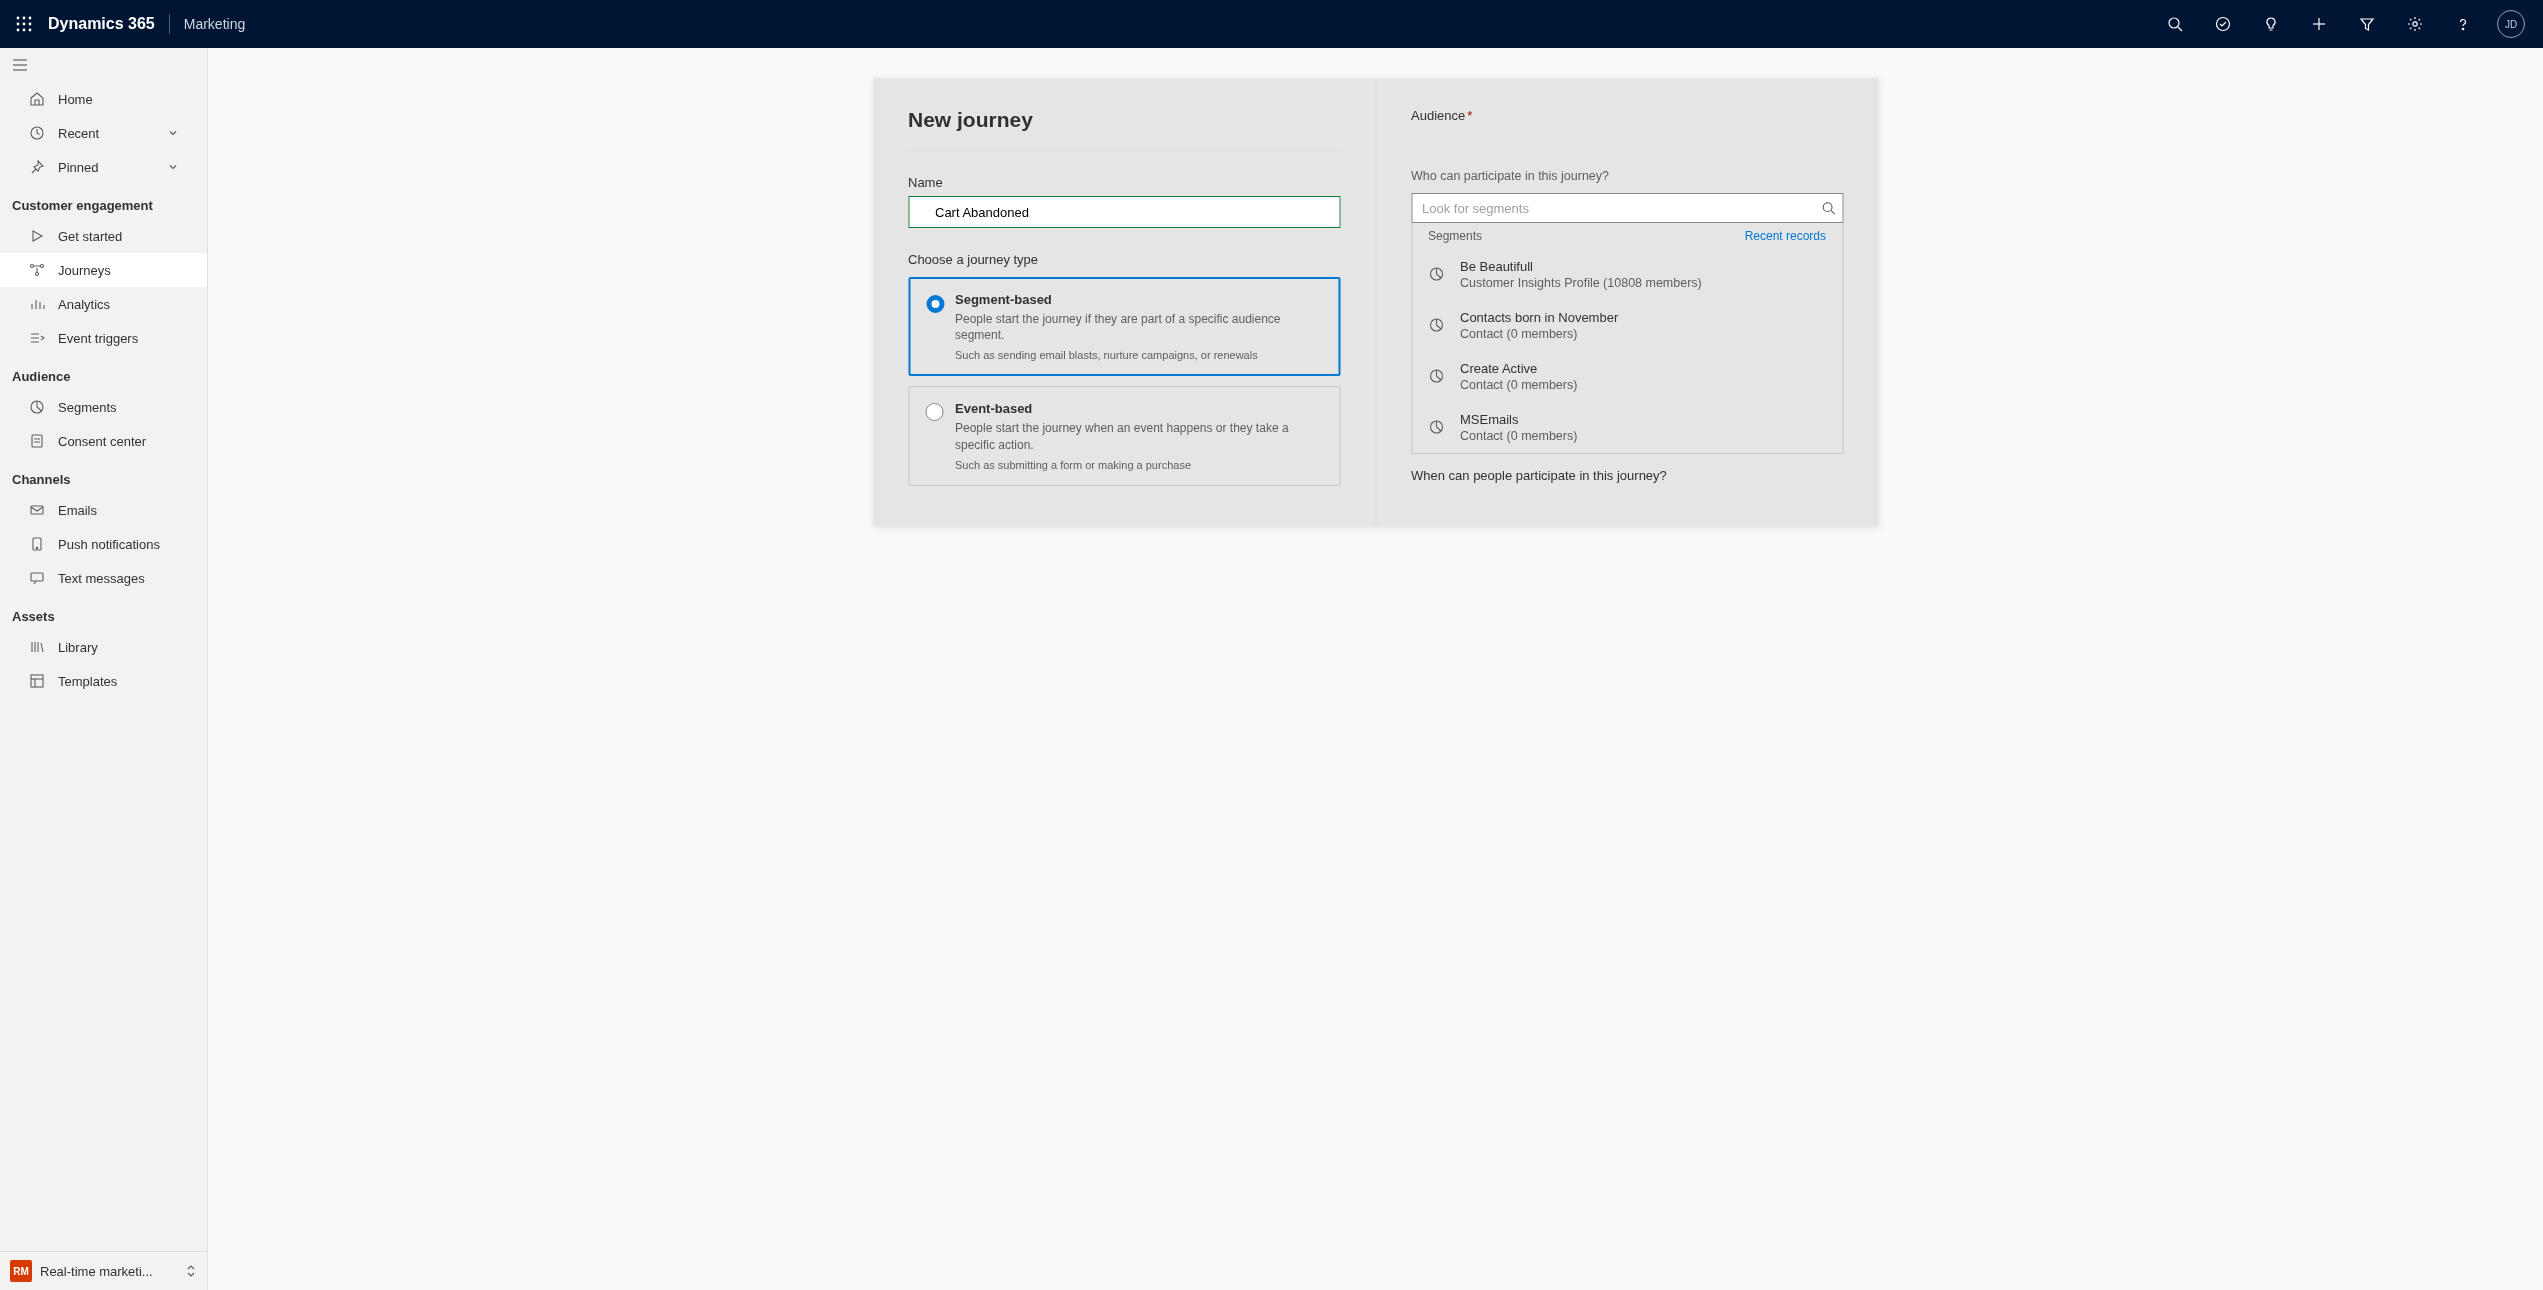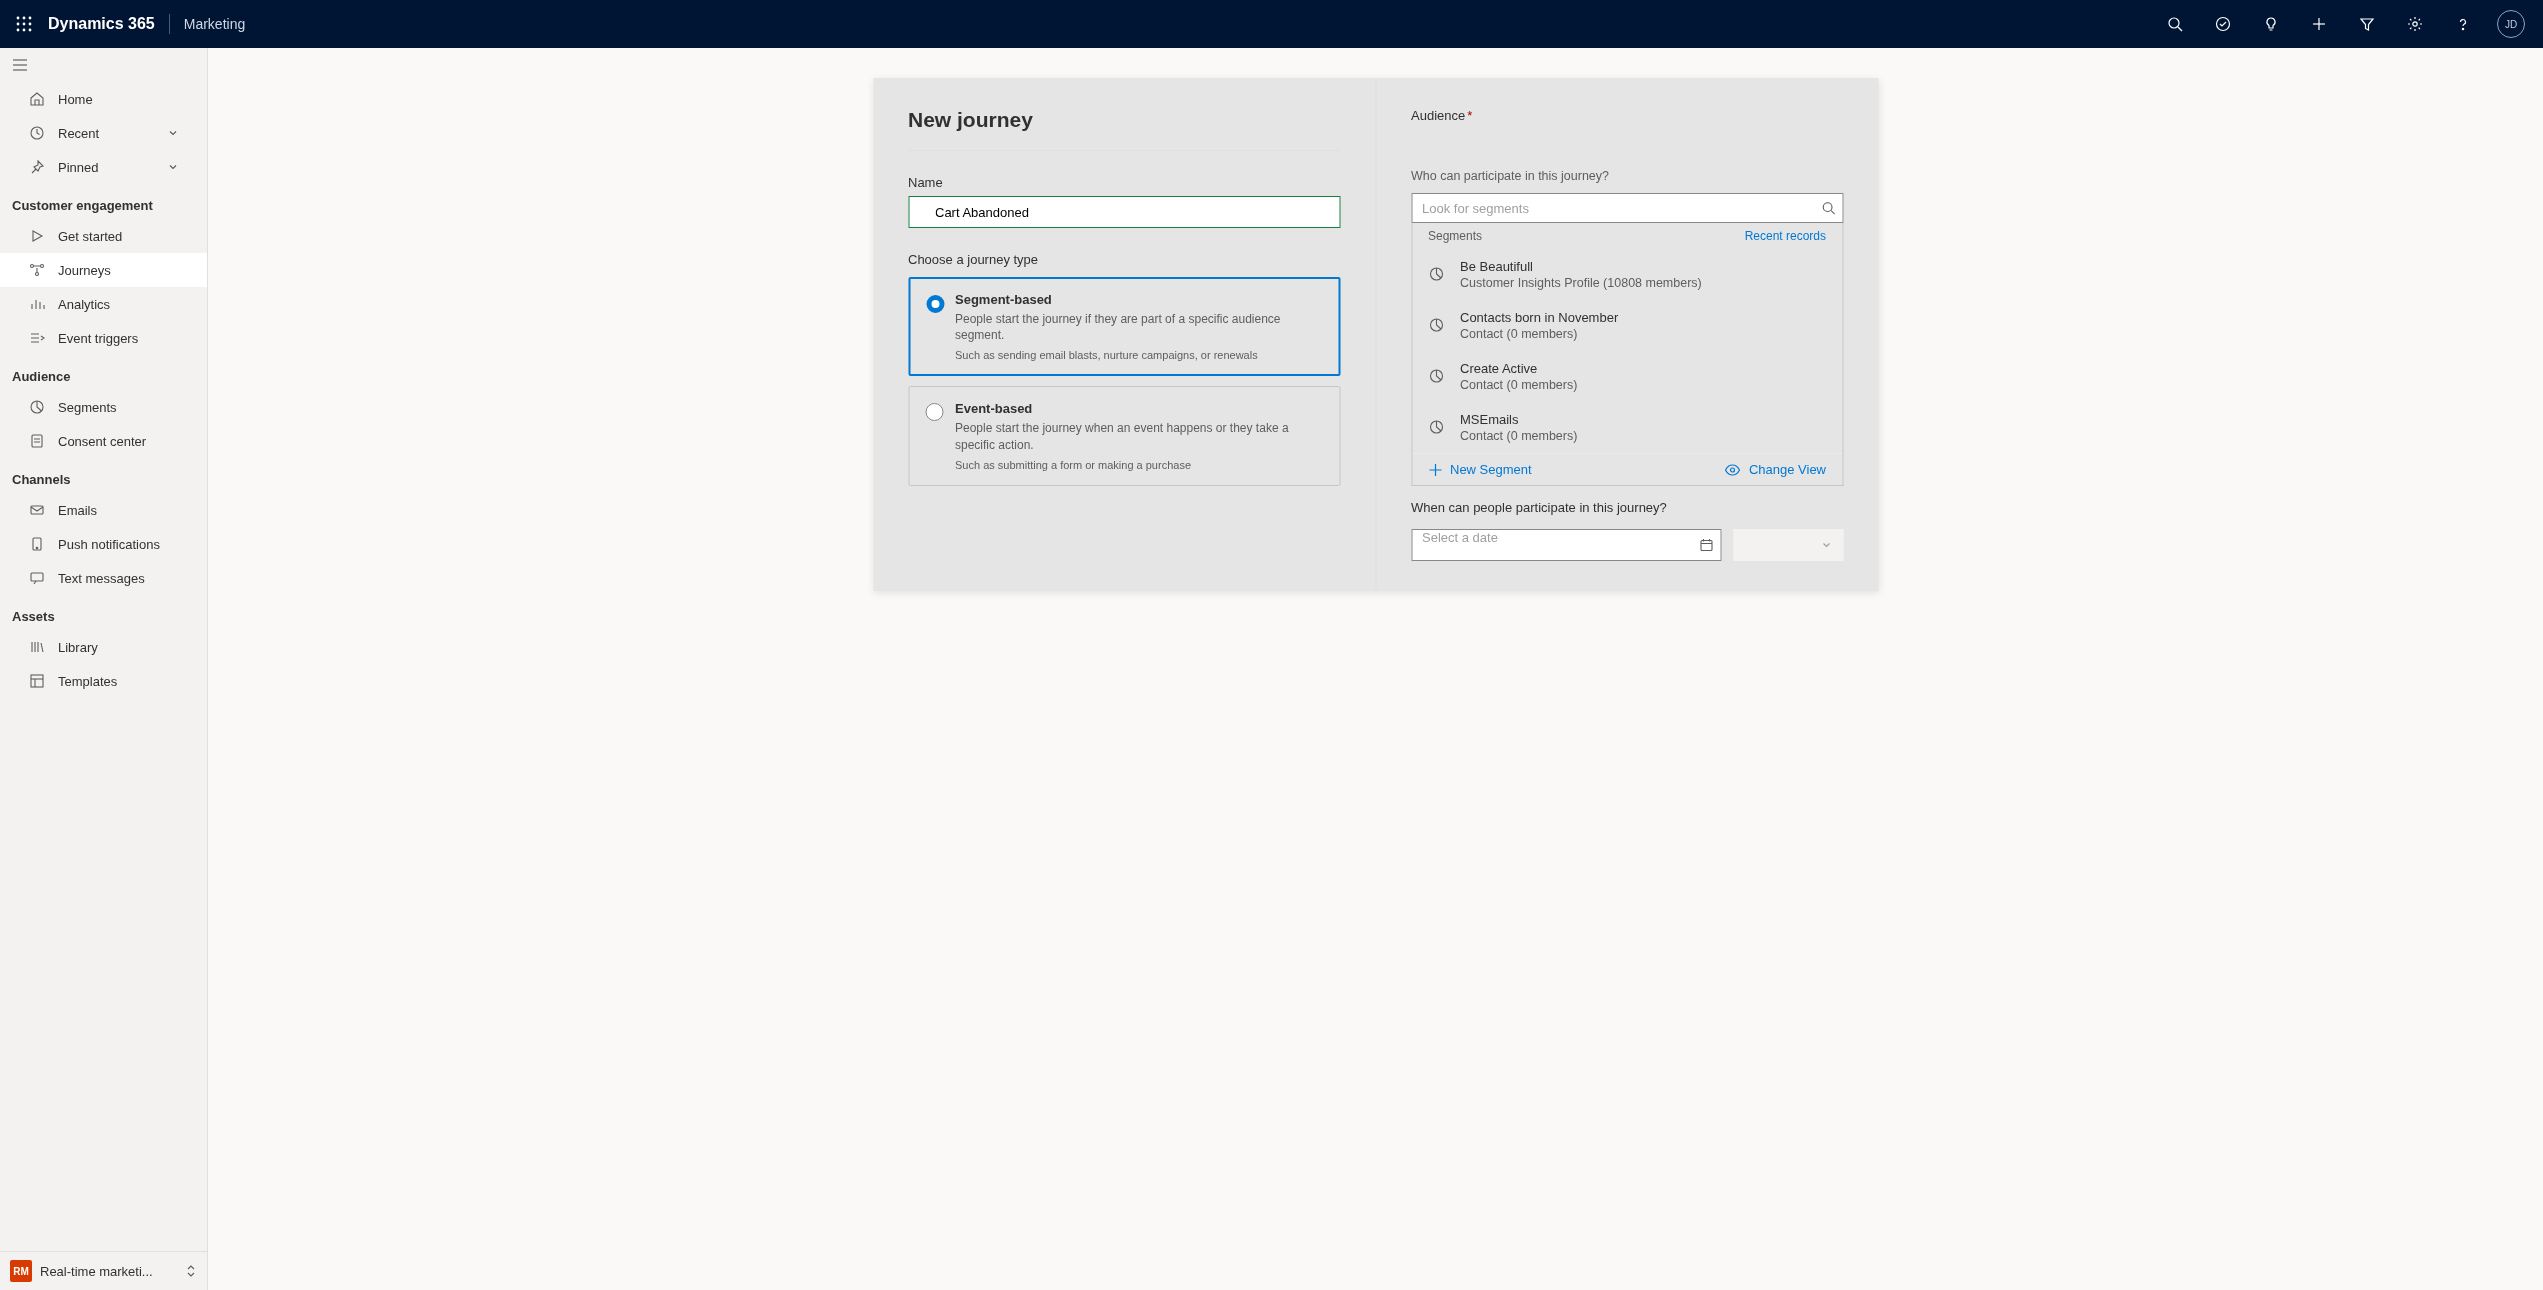--- a/index.html
+++ b/index.html
@@ -412,54 +412,20 @@
                     <circle cx="8" cy="8" r="6"></circle>
                     <path d="M8 2v6l4.5 4"></path>
                   </svg>
                 </span>
                 <div>
                   <div class="seg-name">MSEmails</div>
                   <div class="seg-meta">Contact (0 members)</div>
                 </div>
               </div>
             </div>
-          <div class="seg-footer">
-            <div class="link-btn">
-              <svg width="14" height="14" viewBox="0 0 14 14" stroke="currentColor" stroke-width="1.2">
-                  <line x1="7" y1="1" x2="7" y2="13"></line>
-                  <line x1="1" y1="7" x2="13" y2="7"></line>
-                </svg>
-              <span>New Segment</span>
-            </div>
-            <div class="link-btn">
-              <svg width="16" height="14" viewBox="0 0 16 14" fill="none" stroke="currentColor" stroke-width="1.2">
-                  <path d="M1 7s2.5-5 7-5 7 5 7 5-2.5 5-7 5-7-5-7-5z"></path>
-                  <circle cx="8" cy="7" r="2"></circle>
-                </svg>
-              <span>Change View</span>
-            </div>
-          </div>
         </div>
 
         <div class="field-label" style="margin-top:14px;">When can people participate in this journey?</div>
-        <div class="date-row">
-          <div class="date-input-wrap">
-            <div class="date-input">Select a date</div>
-            <span class="cal-icon">
-                <svg width="14" height="14" viewBox="0 0 14 14" fill="none" stroke="currentColor" stroke-width="1.1">
-                  <rect x="1.5" y="2.5" width="11" height="10" rx="1"></rect>
-                  <line x1="1.5" y1="5.5" x2="12.5" y2="5.5"></line>
-                  <line x1="4" y1="1" x2="4" y2="3.5"></line>
-                  <line x1="10" y1="1" x2="10" y2="3.5"></line>
-                </svg>
-              </span>
-          </div>
-          <div class="select-disabled">
-            <svg width="12" height="12" viewBox="0 0 12 12" fill="none" stroke="currentColor" stroke-width="1.2">
-                <path d="M3 4.5l3 3 3-3"></path>
-              </svg>
-          </div>
-        </div>
 
       </div>
     </div>
   </div>
 </div>
 
 </body></html>

